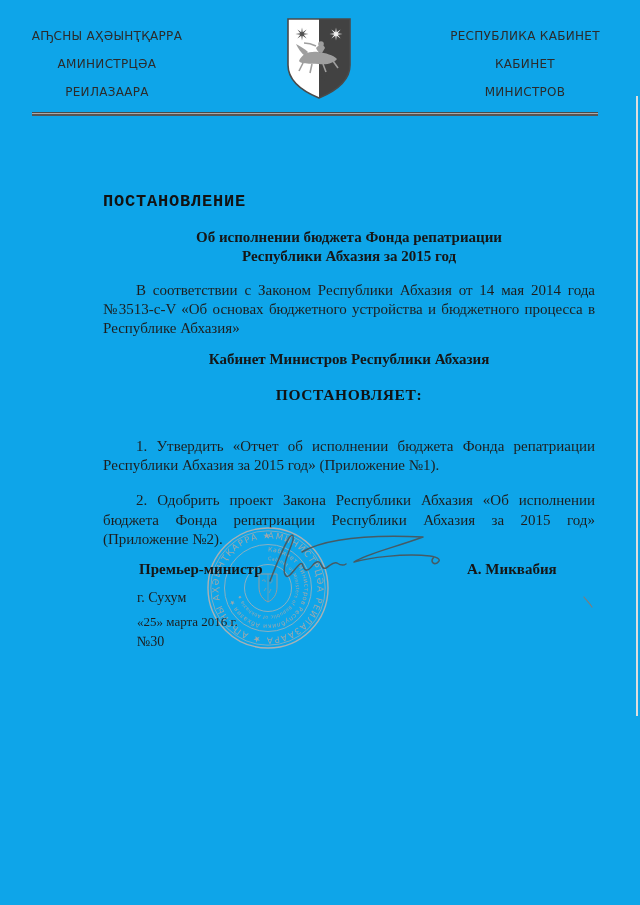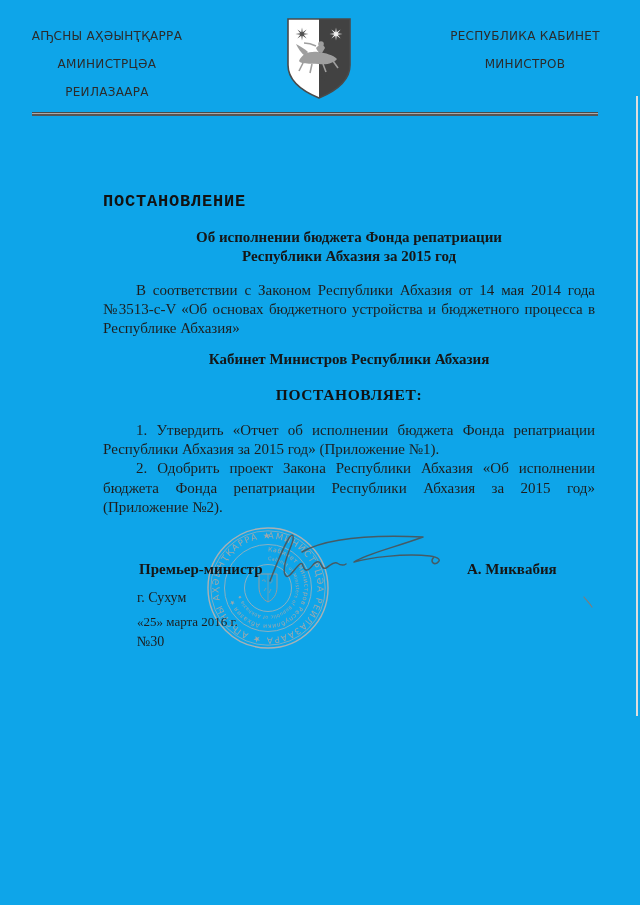--- a/index.html
+++ b/index.html
@@ -45,21 +45,21 @@
     font-size:15px; font-weight:700; color:#161616;
   }
   .enacts {
     position:absolute; left:103px; top:386px; width:492px; text-align:center;
     font-size:15.5px; font-weight:700; letter-spacing:0.6px; color:#121212;
   }
   .items {
     position:absolute; left:103px; top:421px; width:492px;
     font-size:15px; line-height:19.2px; text-align:justify;
   }
-  .items p { text-indent:33px; }
+  .items p { text-indent:33px;margin-top:16px; }
   
   .sig-position {
     position:absolute; left:139px; top:561px;
     font-size:15px; font-weight:700; color:#161616; z-index:3;
   }
   .sig-name {
     position:absolute; left:467px; top:561px;
     font-size:15px; font-weight:700; color:#161616; z-index:3;font-family:Liberation Serif, serif;
   }
   .city-line   { position:absolute; left:137px; top:590px; font-size:14px; z-index:3; }
@@ -107,20 +107,21 @@
       <path d="M31,31 C34,27 39,27 40,31 L37,36 C34,36 32,34 31,31 Z"></path>
       <path d="M31,29 C27,27 23,26 19,26" stroke="#9e9e9e" stroke-width="1.4" fill="none"></path>
     </g>
     <use href="#sp8" transform="translate(34,58) scale(8)" fill="#424242" clip-path="url(#clipL)"></use>
     <use href="#sp8" transform="translate(34,58) scale(8)" fill="#f2f2f2" clip-path="url(#clipR)"></use>
     <path d="M3,2 H65 V48 C65,63 51,74 34,81 C17,74 3,63 3,48 Z" fill="none" stroke="#4a4a4a" stroke-width="1.6"></path>
   </svg>
 
   <div class="hdr-block hdr-right">
     <div>РЕСПУБЛИКА КАБИНЕТ</div>
+    <div>КАБИНЕТ</div>
     <div>МИНИСТРОВ</div>
   </div>
 
   <div class="rule"></div>
   <div class="edge-shadow"></div>
 
   <div class="doc-title">ПОСТАНОВЛЕНИЕ</div>
 
   <div class="doc-subtitle">
     <div>Об исполнении бюджета Фонда репатриации</div>

